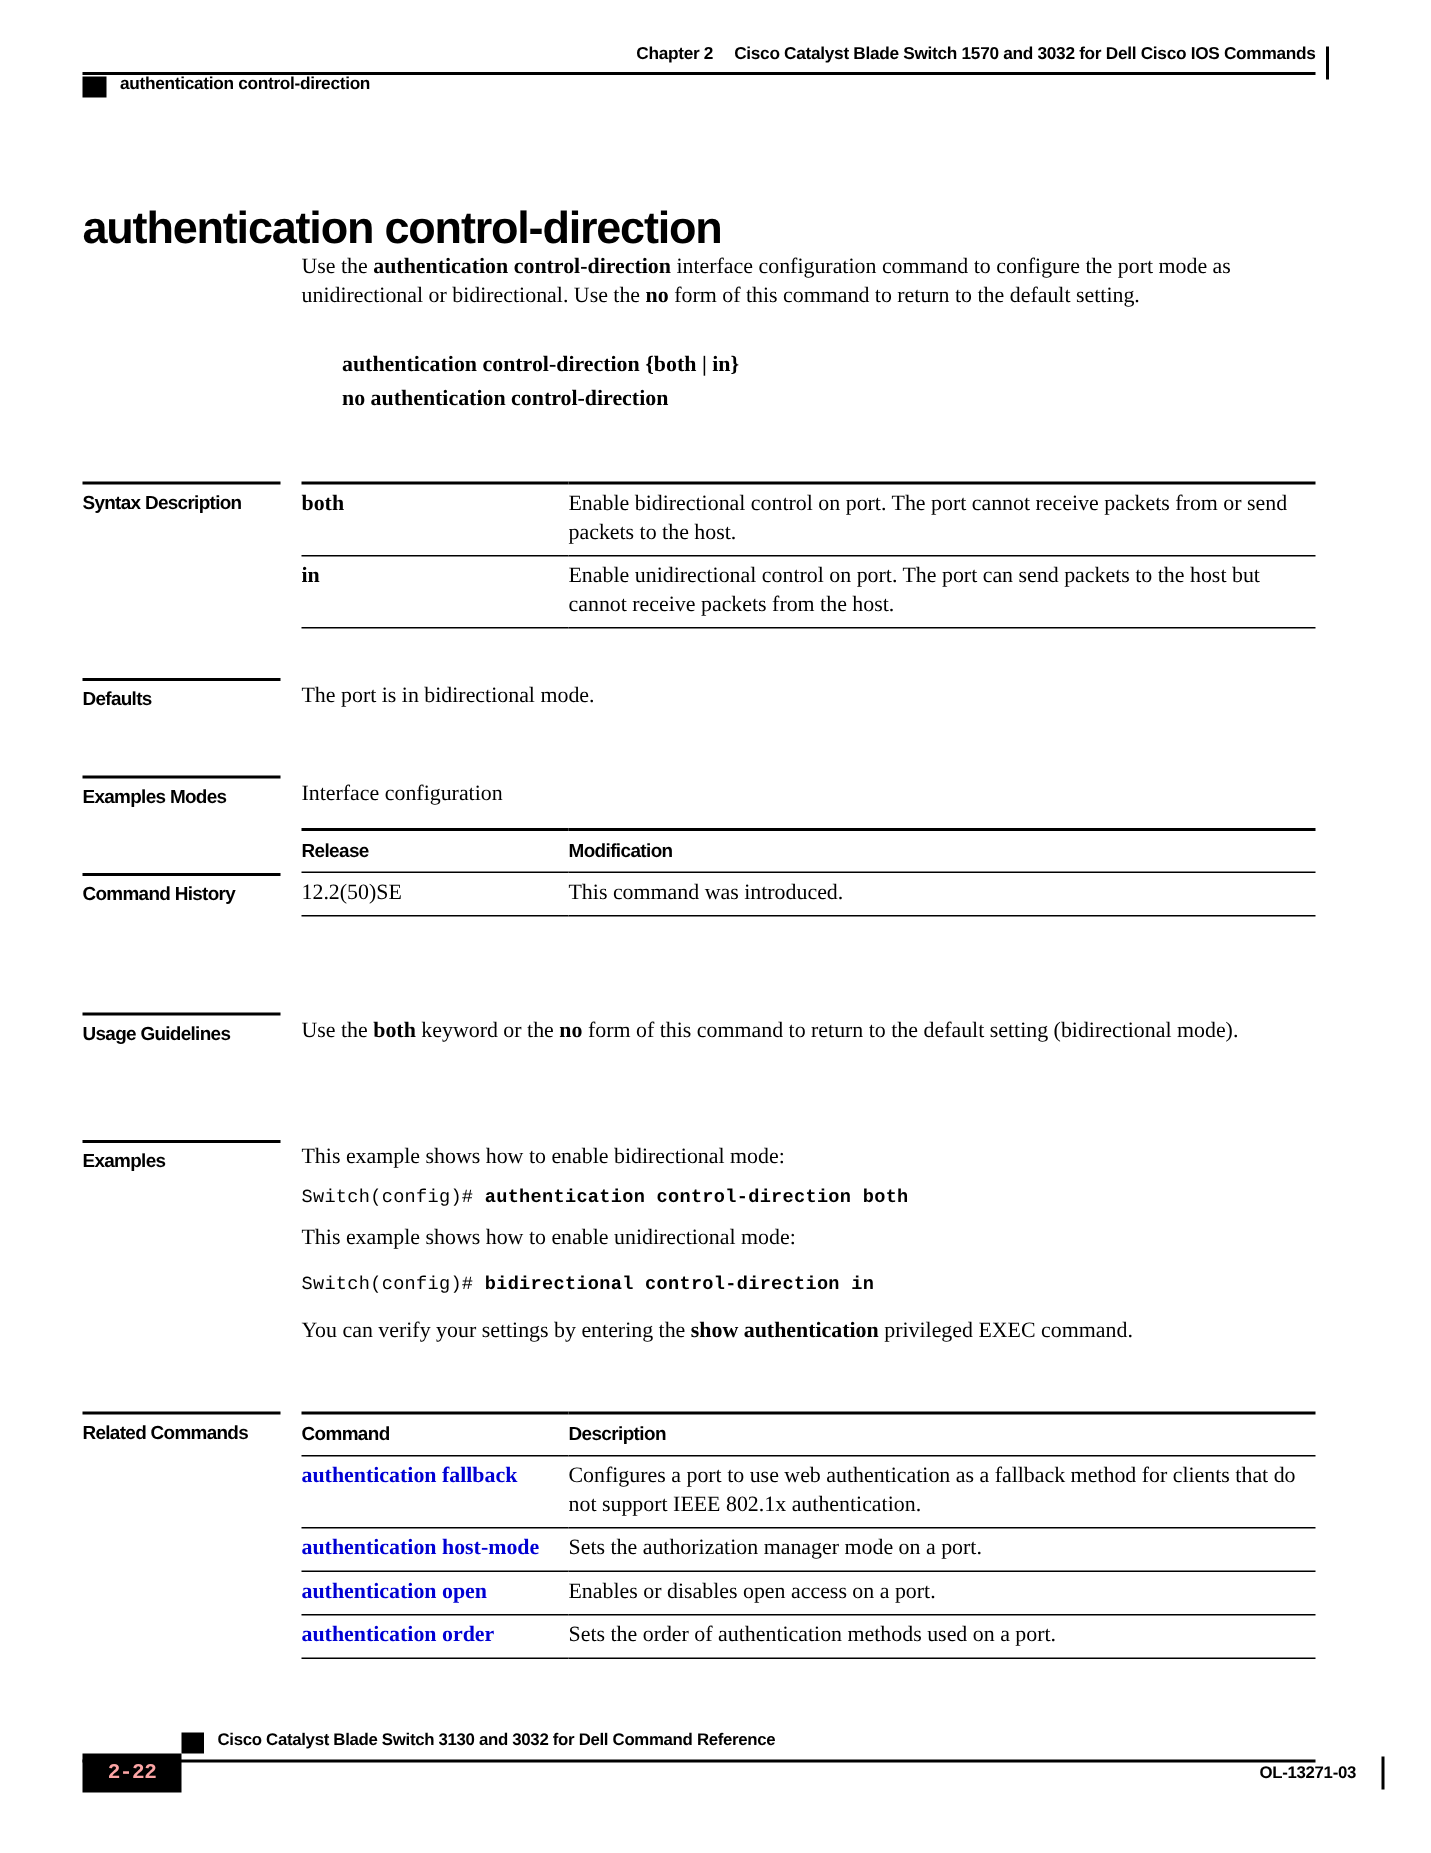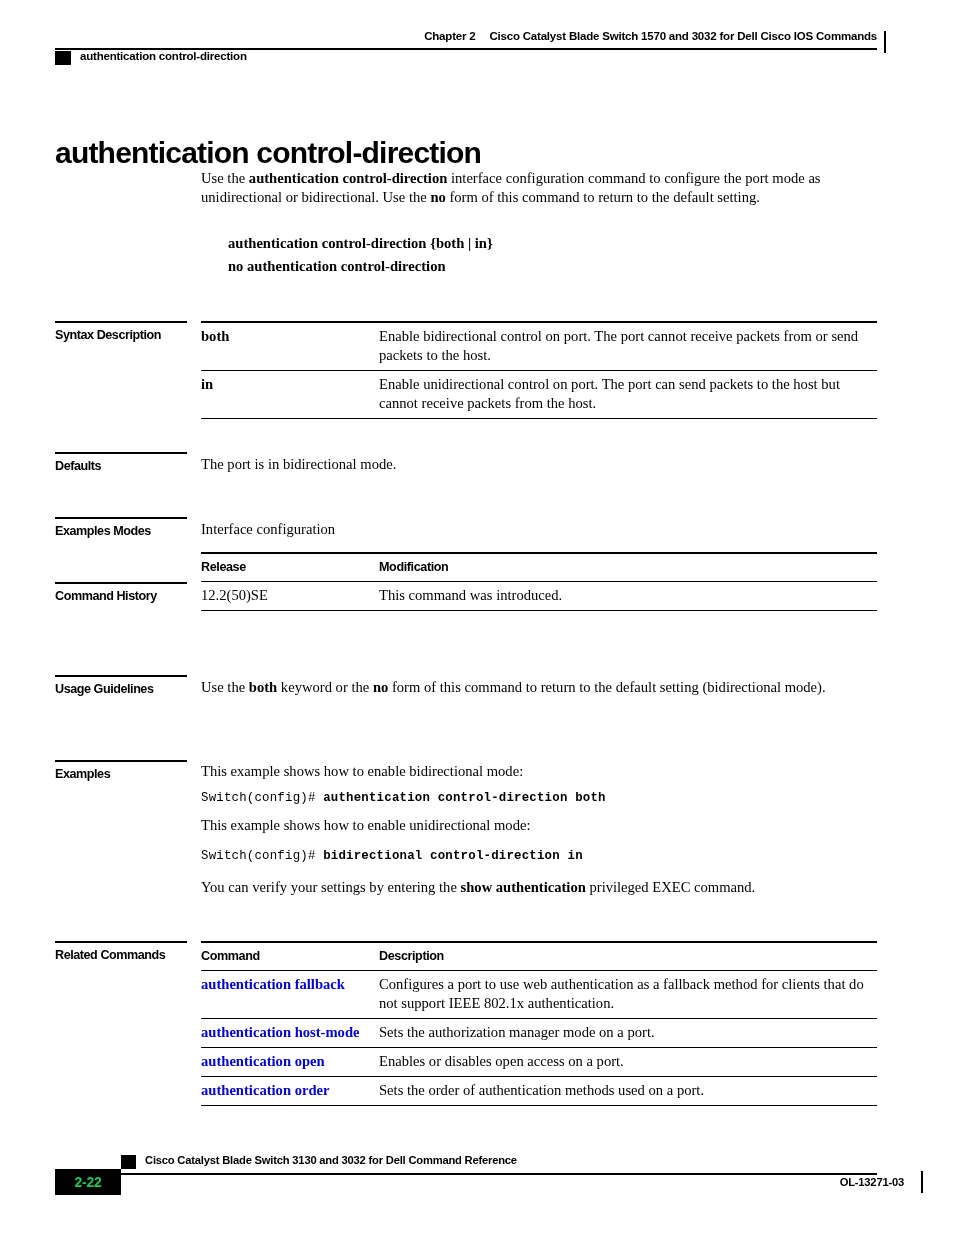--- a/index.html
+++ b/index.html
@@ -231,22 +231,22 @@
     height: 2px;
     background: #000;
   }
   .ftr-pagebox {
     position: absolute;
     left: 0;
     top: 14px;
     width: 66px;
     height: 26px;
     background: #000;
-    color: #22c55e;
-    font-family: Liberation Sans, sans-serif;
+    color: #fca5a5;
+    font-family: Liberation Mono, monospace;
     font-weight: bold;
     font-size: 14px;
     letter-spacing: -0.3px;
     display: flex;
     align-items: center;
     justify-content: center;
     text-align: center;
   }
   .ftr-docid {
     position: absolute;

